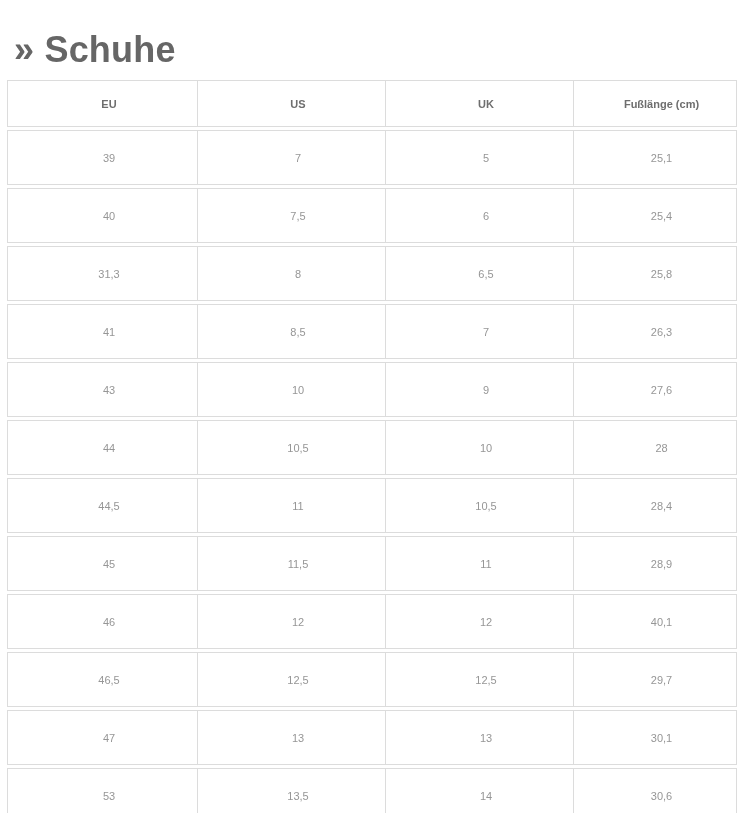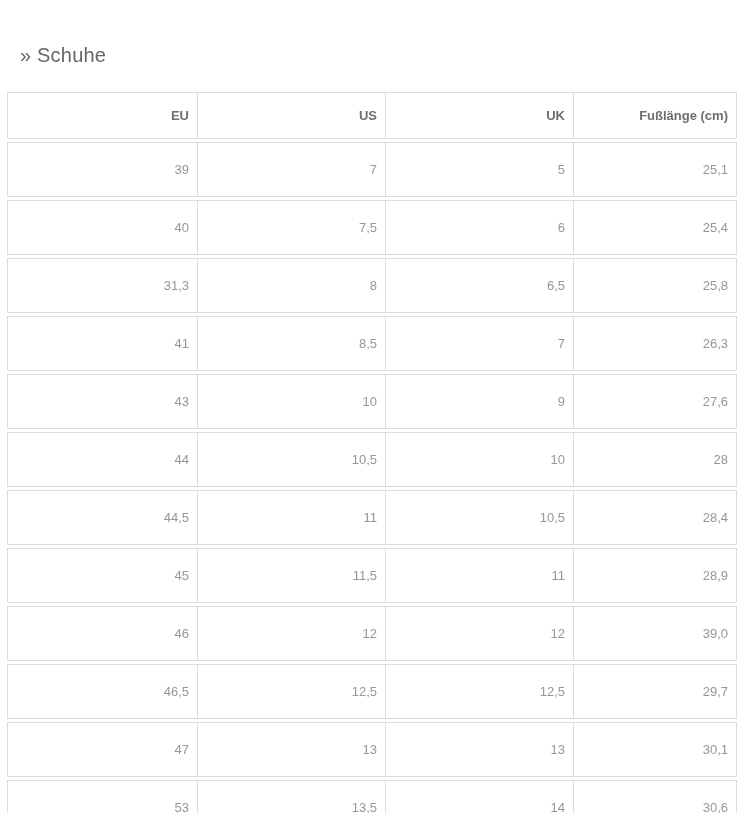--- a/index.html
+++ b/index.html
@@ -11,45 +11,45 @@
     height: 813px;
     overflow: hidden;
     background: #ffffff;
     font-family: "Liberation Sans", "DejaVu Sans", sans-serif;
   }
   .page {
     padding-left: 7px;
     box-sizing: border-box;
   }
   .page-title {
-    margin: 12px;
+    margin: 6px;
     padding: 28px 0 9px 1px;
-    font-size: 20px;
+    font-size: 36px;
     line-height: 31px;
-    font-weight: 400;
+    font-weight: 700;
     color: #666666;
     letter-spacing: 0.2px;
   }
   table.size-table {
     border-collapse: separate;
     border-spacing: 0 3px;
     table-layout: fixed;
     width: 730px;
     margin-top: -3px; 
   }
   table.size-table th,
   table.size-table td {
     box-sizing: border-box;
     border-top: 1px solid #dcdcdc;
     border-bottom: 1px solid #dcdcdc;
     border-left: 1px solid #dcdcdc;
-    text-align: right;
+    text-align: center;
     vertical-align: middle;
     padding: 0 8px 0 21px;
-    font-size: 13px;
+    font-size: 11px;
     background: #ffffff;
     white-space: nowrap;
     overflow: hidden;
   }
   table.size-table th:last-child,
   table.size-table td:last-child {
     border-right: 1px solid #dcdcdc;
   }
   table.size-table th {
     height: 47px;
@@ -133,21 +133,21 @@
         <tr>
           <td>45</td>
           <td>11,5</td>
           <td>11</td>
           <td>28,9</td>
         </tr>
         <tr>
           <td>46</td>
           <td>12</td>
           <td>12</td>
-          <td>39,0</td>
+          <td>40,1</td>
         </tr>
         <tr>
           <td>46,5</td>
           <td>12,5</td>
           <td>12,5</td>
           <td>29,7</td>
         </tr>
         <tr>
           <td>47</td>
           <td>13</td>

